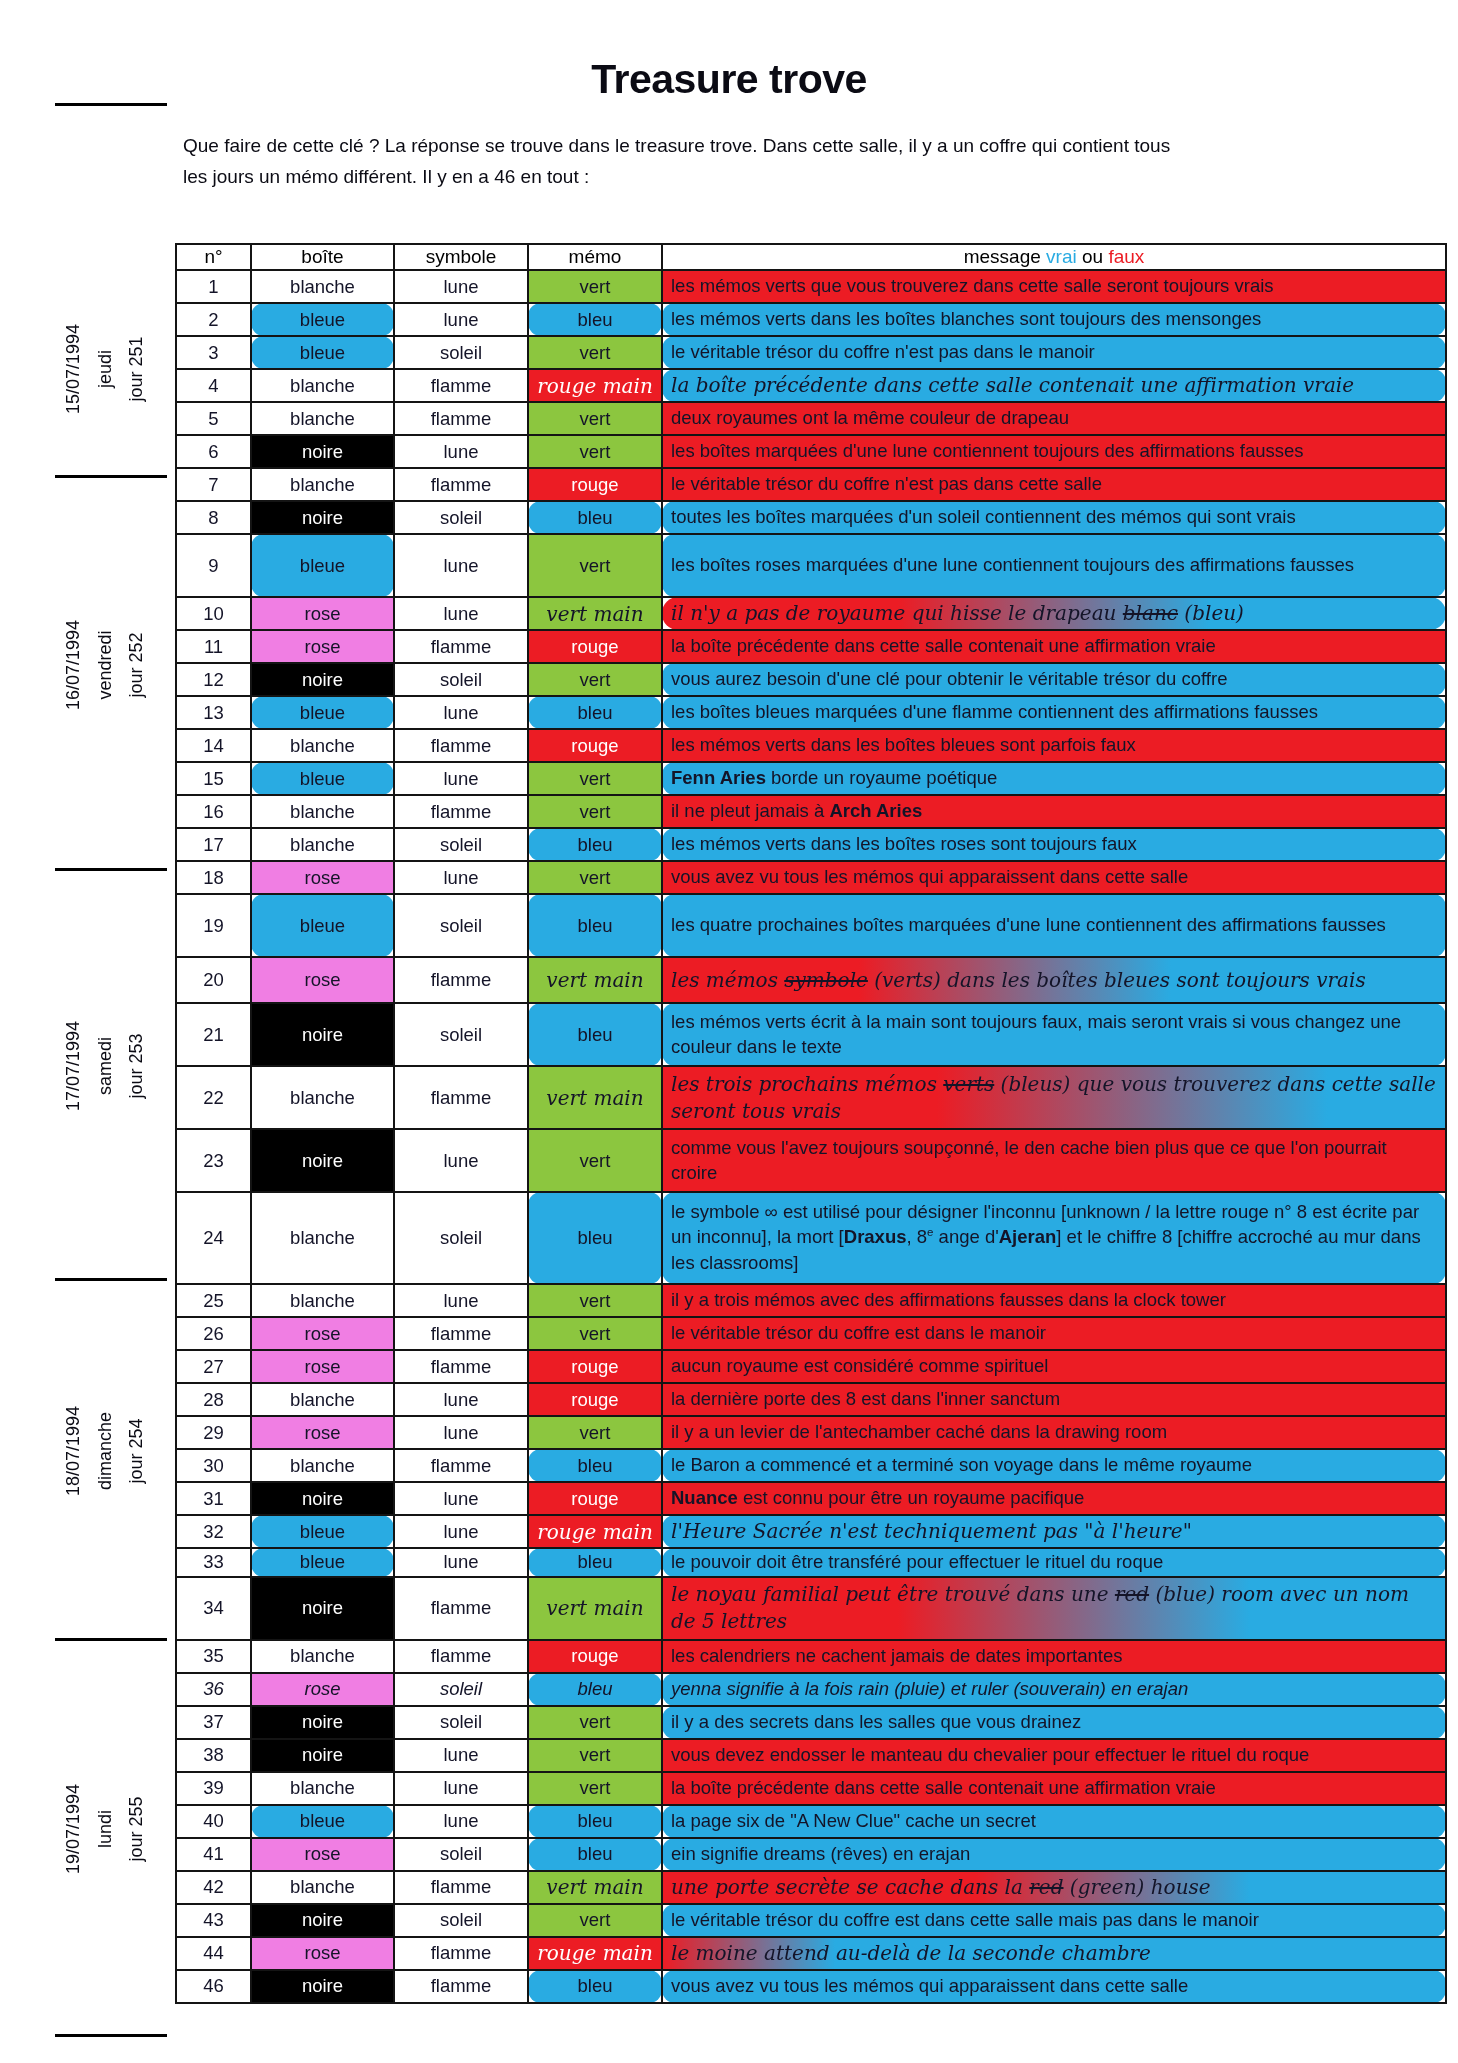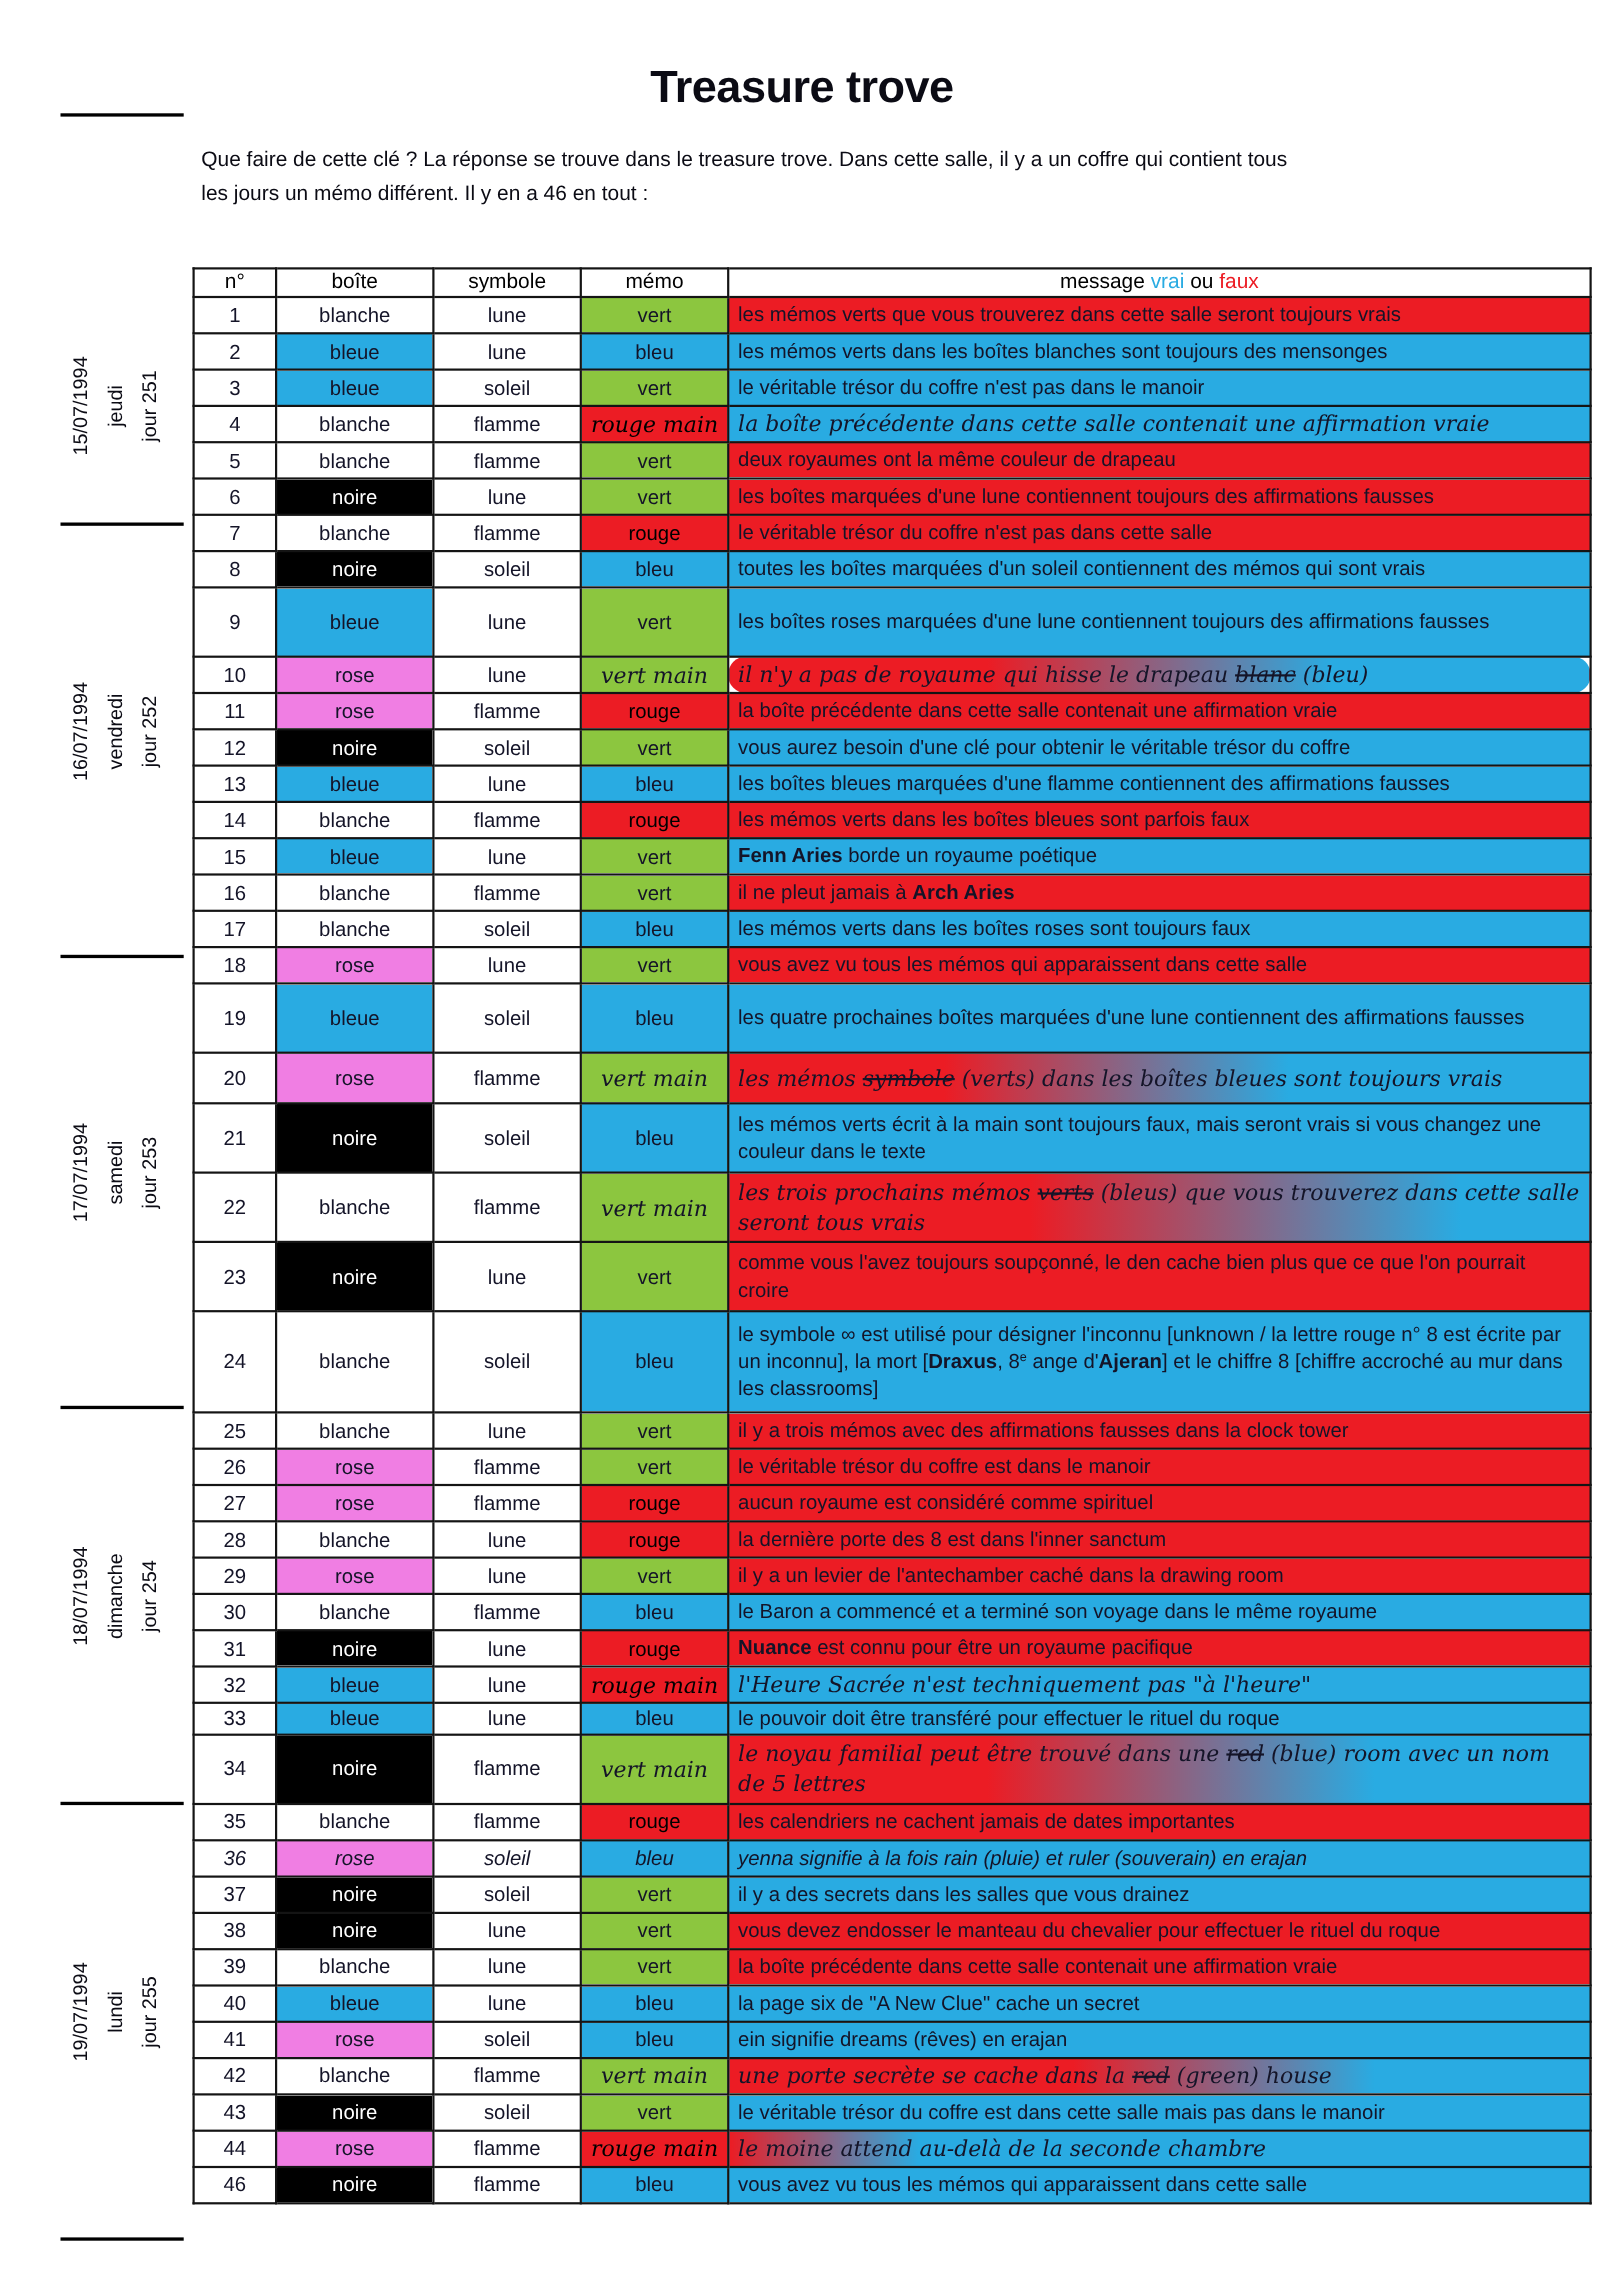--- a/index.html
+++ b/index.html
@@ -9,26 +9,26 @@
     font-size:41px;font-weight:600;letter-spacing:-0.5px;color:#0b0b14;}
   .intro{position:absolute;left:183px;top:130px;width:1050px;font-size:19px;
     line-height:1.65;color:#0b0b14;}
   .tablewrap{position:absolute;left:175px;top:243px;}
   table{border-collapse:collapse;table-layout:fixed;width:1270px;}
   td,th{border:2px solid #141414;font-size:18.5px;padding:0 6px;overflow:hidden;}
   th{font-weight:400;font-size:19px;height:24px;background:#fff;color:#000;}
   .c{text-align:center;}
   .msg{text-align:left;padding:1px 8px;line-height:1.35;}
   .bg-red{background:#EC1C24;}
-  .bg-blue{background:#29ABE2;}
+  .bg-blue{background:#29ABE2;border-radius:13px;}
   .bg-green{background:#8CC63F;}
   .bg-rose{background:#F07EE3;}
   .bg-black{background:#000000;color:#ffffff;}
   .bg-white{background:#ffffff;}
-  .red-text{color:#000000;}
+  .red-text{color:#ffffff;}
   .hand{font-family:"DejaVu Serif",serif;font-style:italic;font-size:20px;}
   .strike{text-decoration:line-through;}
   .b{font-weight:bold;}
   sup{font-size:0.62em;}
   .vrai{color:#29ABE2;}
   .faux{color:#EC1C24;}
   .sep{position:absolute;left:55px;width:112px;height:3px;background:#000;}
   .day-group{position:absolute;left:55px;width:100px;}
   .day-label{position:absolute;left:50%;top:50%;transform:translate(-50%,-50%) rotate(-90deg);
     text-align:center;font-size:18px;line-height:1.75;white-space:nowrap;color:#0b0b14;}

